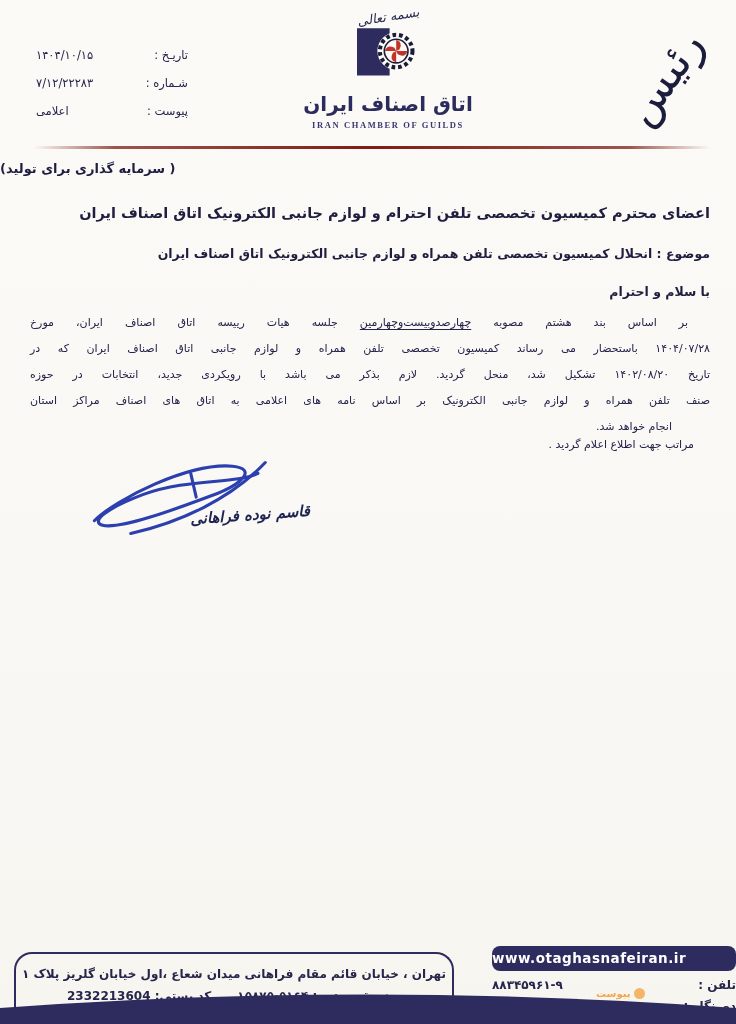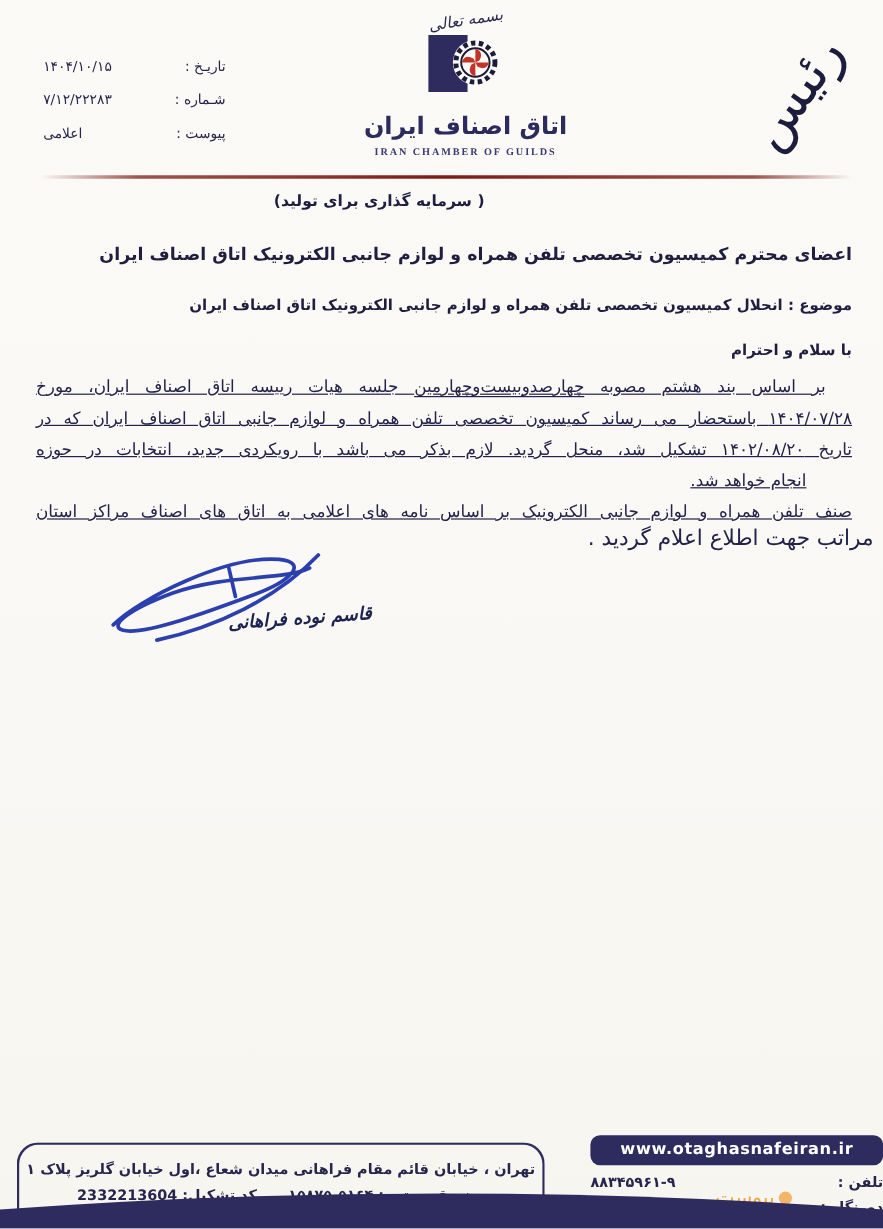--- a/index.html
+++ b/index.html
@@ -19,55 +19,55 @@
   .org-en{font-size:8.5px;letter-spacing:1.6px;color:#3a3872;font-weight:bold;margin-top:4px;font-family:Liberation Serif, serif;}
   .president{
     position:absolute;top:52px;left:612px;font-size:44px;color:#1c1c3c;
     transform:rotate(-55deg);transform-origin:center;letter-spacing:-1px;
   }
   .red-line{
     position:absolute;top:146px;left:34px;width:676px;height:3px;border-radius:2px;
     background:linear-gradient(to right,rgba(125,29,20,0),rgba(125,29,20,.75) 12%,#7d1d14 50%,rgba(125,29,20,.75) 88%,rgba(125,29,20,0));
   }
   
-  .slogan{position:absolute;top:161px;left:0;width:632px;text-align:center;font-weight:bold;font-size:13px;direction:rtl;}
+  .slogan{position:absolute;top:161px;left:0;width:632px;text-align:left;font-weight:bold;font-size:13px;direction:rtl;}
   .addressee{position:absolute;top:205px;right:26px;font-size:14.5px;font-weight:bold;direction:rtl;}
   .subject{position:absolute;top:246px;right:26px;font-size:12.5px;font-weight:bold;direction:rtl;}
   .salutation{position:absolute;top:284px;right:26px;font-size:12.5px;font-weight:bold;direction:rtl;}
-  .body-par{position:absolute;top:310px;right:26px;left:30px;direction:rtl;font-size:14px;line-height:26px;color:#23224a;text-decoration:underline;}
+  .body-par{position:absolute;top:310px;right:26px;left:30px;direction:rtl;font-size:11px;line-height:26px;color:#23224a;}
   .body-line{text-align:justify;text-align-last:justify;}
   .body-line.first{padding-right:22px;}
   .body-line.last{text-align-last:right;padding-right:38px;}
   .u{text-decoration:underline;text-underline-offset:3px;}
-  .closing{position:absolute;top:438px;right:8px;font-size:18px;direction:rtl;color:#23224a;margin-left:16px;}
+  .closing{position:absolute;top:438px;right:42px;font-size:11px;direction:rtl;color:#23224a;margin-left:16px;}
   
   .sig{position:absolute;top:448px;left:78px;width:250px;height:110px;}
   .sig svg{position:absolute;top:0;left:0;}
   .sig-name{
     position:absolute;top:58px;left:112px;font-size:15px;font-weight:bold;font-style:italic;
     color:#1d2350;transform:rotate(-4deg);direction:rtl;white-space:nowrap;
   }
   
   .addr-box{
     position:absolute;left:14px;top:952px;width:440px;height:60px;
     border:2px solid #2e2c5e;border-bottom:none;border-radius:18px 18px 0 0;
     padding-top:9px;text-align:center;direction:rtl;font-size:12px;font-weight:bold;
     color:#26254c;line-height:22px;box-sizing:border-box;
   }
   .addr-row2{display:flex;justify-content:center;gap:26px;}
   .ltr{direction:ltr;unicode-bidi:isolate;}
   .footer-right{position:absolute;left:492px;top:946px;width:244px;}
   .www-pill{
-    background:#2e2c5e;color:#fff;border-radius:8px;text-align:center;
+    background:#2e2c5e;color:#fff;border-radius:8px;text-align:left;
     padding:4px 0 5px;font-size:13.5px;letter-spacing:.5px;font-weight:bold;
   }
   .contact-row{display:flex;justify-content:space-between;direction:rtl;margin-top:7px;font-size:12px;font-weight:bold;color:#26254c;}
   .watermark{
-    position:absolute;left:596px;top:988px;color:#f39c2f;opacity:.88;font-size:17px;
-    font-weight:normal;direction:rtl;display:flex;align-items:center;gap:3px;pointer-events:none;
+    position:absolute;left:596px;top:988px;color:#f39c2f;opacity:.88;font-size:10px;
+    font-weight:bold;direction:rtl;display:flex;align-items:center;gap:3px;pointer-events:none;
   }
   .watermark .dot{width:11px;height:11px;border-radius:50%;background:#f39c2f;display:inline-block;opacity:.8;}
   .bottom-bar{position:absolute;bottom:0;left:0;width:736px;height:36px;display:block;}
 </style>
 </head>
 <body>
 
 <div class="page">
 
   <div class="meta" dir="rtl">
@@ -102,32 +102,32 @@
     <div class="org-fa" dir="rtl">اتاق اصناف ایران</div>
     <div class="org-en">IRAN CHAMBER OF GUILDS</div>
   </div>
 
   <div class="president" dir="rtl">رئیس</div>
 
   <div class="red-line"></div>
 
   <div class="slogan">( سرمایه گذاری برای تولید)</div>
 
-  <div class="addressee">اعضای محترم  کمیسیون تخصصی تلفن همراه و لوازم جانبی الکترونیک اتاق اصناف ایران</div>
+  <div class="addressee">اعضای محترم  کمیسیون تخصصی تلفن احترام و لوازم جانبی الکترونیک اتاق اصناف ایران</div>
   <div class="subject">موضوع : انحلال کمیسیون تخصصی تلفن همراه و لوازم جانبی الکترونیک اتاق اصناف ایران</div>
   <div class="salutation">با سلام و احترام</div>
 
   <div class="body-par">
     <div class="body-line first">
       <span>بر اساس بند هشتم مصوبه </span><span class="u">چهارصدوبیست‌وچهارمین</span><span> جلسه هیات رییسه اتاق اصناف ایران، مورخ</span>
     </div>
     <div class="body-line">۱۴۰۴/۰۷/۲۸ باستحضار می رساند کمیسیون تخصصی تلفن همراه و لوازم جانبی اتاق اصناف ایران که در</div>
     <div class="body-line">تاریخ ۱۴۰۲/۰۸/۲۰ تشکیل شد، منحل گردید. لازم بذکر می باشد با رویکردی جدید، انتخابات در حوزه</div>
+    <div class="body-line">صنف تلفن همراه و لوازم جانبی الکترونیک بر اساس نامه های اعلامی به اتاق های اصناف مراکز استان</div>
     <div class="body-line last">انجام خواهد شد.</div>
-    <div class="body-line">صنف تلفن همراه و لوازم جانبی الکترونیک بر اساس نامه های اعلامی به اتاق های اصناف مراکز استان</div>
   </div>
 
   <div class="closing">مراتب جهت اطلاع اعلام گردید .</div>
 
   <div class="sig">
     <svg width="200" height="100" viewBox="0 0 220 110" aria-hidden="true">
       <g fill="none" stroke="#2b3fae" stroke-width="3.4" stroke-linecap="round">
         <path d="M18,80 C42,56 122,16 170,20 C198,23 180,40 148,52 C108,67 46,90 27,85 C13,81 32,66 72,51 C122,33 172,40 198,28"></path>
         <path d="M58,94 C112,82 168,56 206,16"></path>
         <path d="M124,28 L130,54"></path>
@@ -137,21 +137,21 @@
   </div>
 
   <div class="addr-box">
     <div>تهران ، خیابان قائم مقام فراهانی  میدان شعاع ،اول خیابان گلریز پلاک ۱</div>
     <div class="addr-row2">
       <span>
         <span>صندوق پستی :</span>
         <span class="ltr">۱۵۸۷۵-۵۱۶۴</span>
       </span>
       <span>
-        <span>کد تشکیل:</span>
+        <span>کد پستی:</span>
         <span class="ltr">2332213604</span>
       </span>
     </div>
   </div>
 
   <div class="footer-right">
     <div class="www-pill">www.otaghasnafeiran.ir</div>
     <div class="contact-row">
       <span>تلفن :</span>
       <span class="ltr">۸۸۳۴۵۹۶۱-۹</span>

